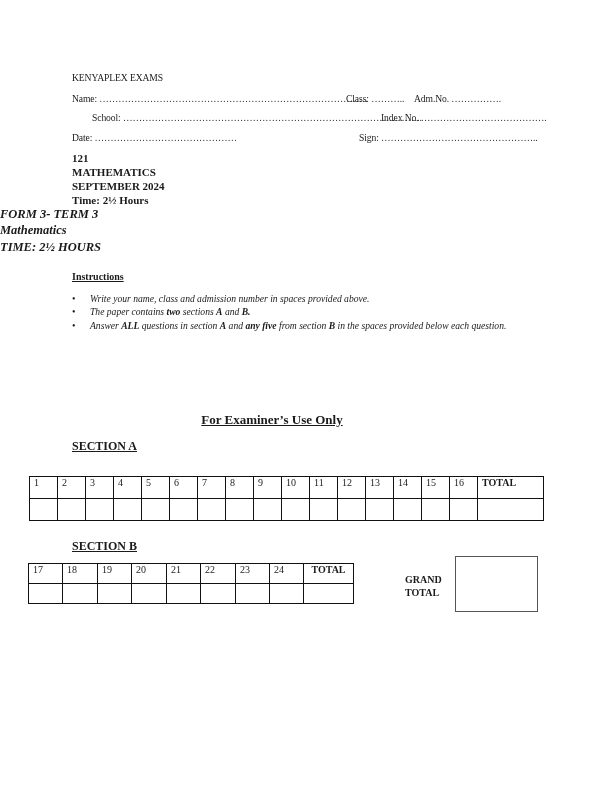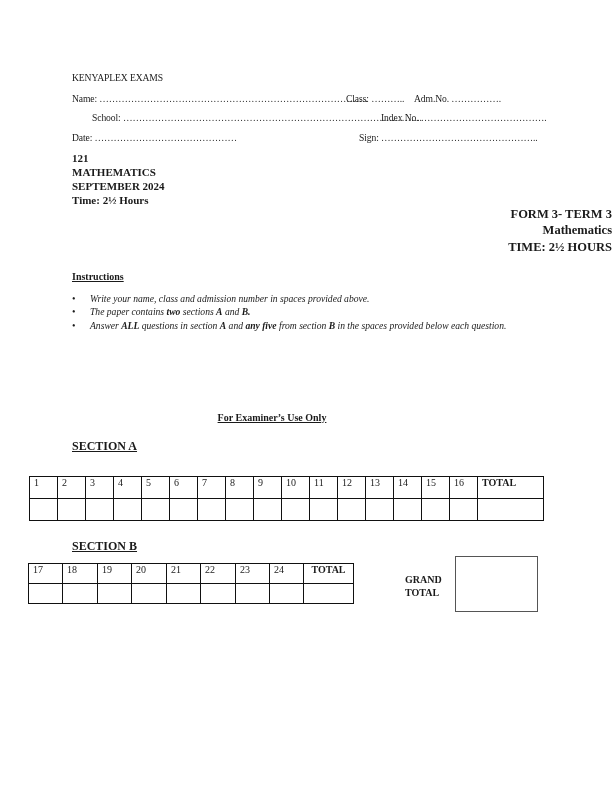--- a/index.html
+++ b/index.html
@@ -2,21 +2,21 @@
 <html><head>
 <meta charset="utf-8">
 <style>
   html, body { margin: 0; padding: 0; background: #ffffff; }
   body { width: 612px; height: 792px; position: relative; overflow: hidden;
          font-family: "Liberation Serif", "DejaVu Serif", serif; color: #1a1a1a; }
   .abs { position: absolute; white-space: nowrap; }
   .hdr { font-size: 9.6px; letter-spacing: -0.1px; }
   .bold { font-weight: bold; }
   .meta { font-size: 11px; font-weight: bold; line-height: 14px; }
-  .center-title { left: 0; width: 612px; text-align: right; font-weight: bold; font-size: 12.5px; }
+  .center-title { left: 0; width: 612px; text-align: left; font-weight: bold; font-size: 12.5px; font-style: italic; }
   .u { text-decoration: underline; }
   .instr-title { font-size: 10px; font-weight: bold; text-decoration: underline; }
   ul.instr { position: absolute; left: 72px; top: 292px; width: 470px; margin: 0; padding: 0; list-style: none; }
   ul.instr li { position: relative; padding-left: 18px; font-size: 9.6px; font-style: italic; line-height: 13.4px; }
   ul.instr li::before { content: "\2022"; position: absolute; left: 0; top: 0; font-style: normal; font-size: 10px; }
   .sec-title { font-size: 12px; font-weight: bold; text-decoration: underline; }
   table.grid { position: absolute; border-collapse: collapse; table-layout: fixed; }
   table.grid td { border: 1.3px solid #111; padding: 0 0 0 4px; vertical-align: top; font-size: 10px; }
   table.ta td { height: 21px; }
   table.tb td { height: 19px; font-family: "Liberation Serif", serif; }
@@ -51,21 +51,21 @@
 <div class="abs center-title" style="top:223px;">Mathematics</div>
 <div class="abs center-title" style="top:240px;">TIME: 2½ HOURS</div>
 
 <div class="abs instr-title" style="left:72px;top:271px;">Instructions</div>
 <ul class="instr" id="instr-list">
     <li><span>Write your name, class and admission number in spaces provided above.</span></li>
     <li><span>The paper contains </span><b>two</b><span> sections </span><b>A</b><span> and </span><b>B.</b></li>
     <li><span>Answer </span><b>ALL</b><span> questions in section </span><b>A</b><span> and </span><b>any five</b><span> from section </span><b>B</b><span> in the spaces provided below each question.</span></li>
   </ul>
 
-<div class="abs u bold" style="left:0;width:544px;text-align:center;top:412px;font-size:10px;">For Examiner’s Use Only</div>
+<div class="abs u bold" style="left:0;width:544px;text-align:center;top:412px;font-size:13px;">For Examiner’s Use Only</div>
 
 <div class="abs sec-title" style="left:72px;top:439px;">SECTION A</div>
 
 <table class="grid ta" style="left:29px;top:476px;width:514px;">
   <colgroup id="ta-cols">
       <col style="width: 28px;">
       <col style="width: 28px;">
       <col style="width: 28px;">
       <col style="width: 28px;">
       <col style="width: 28px;">

